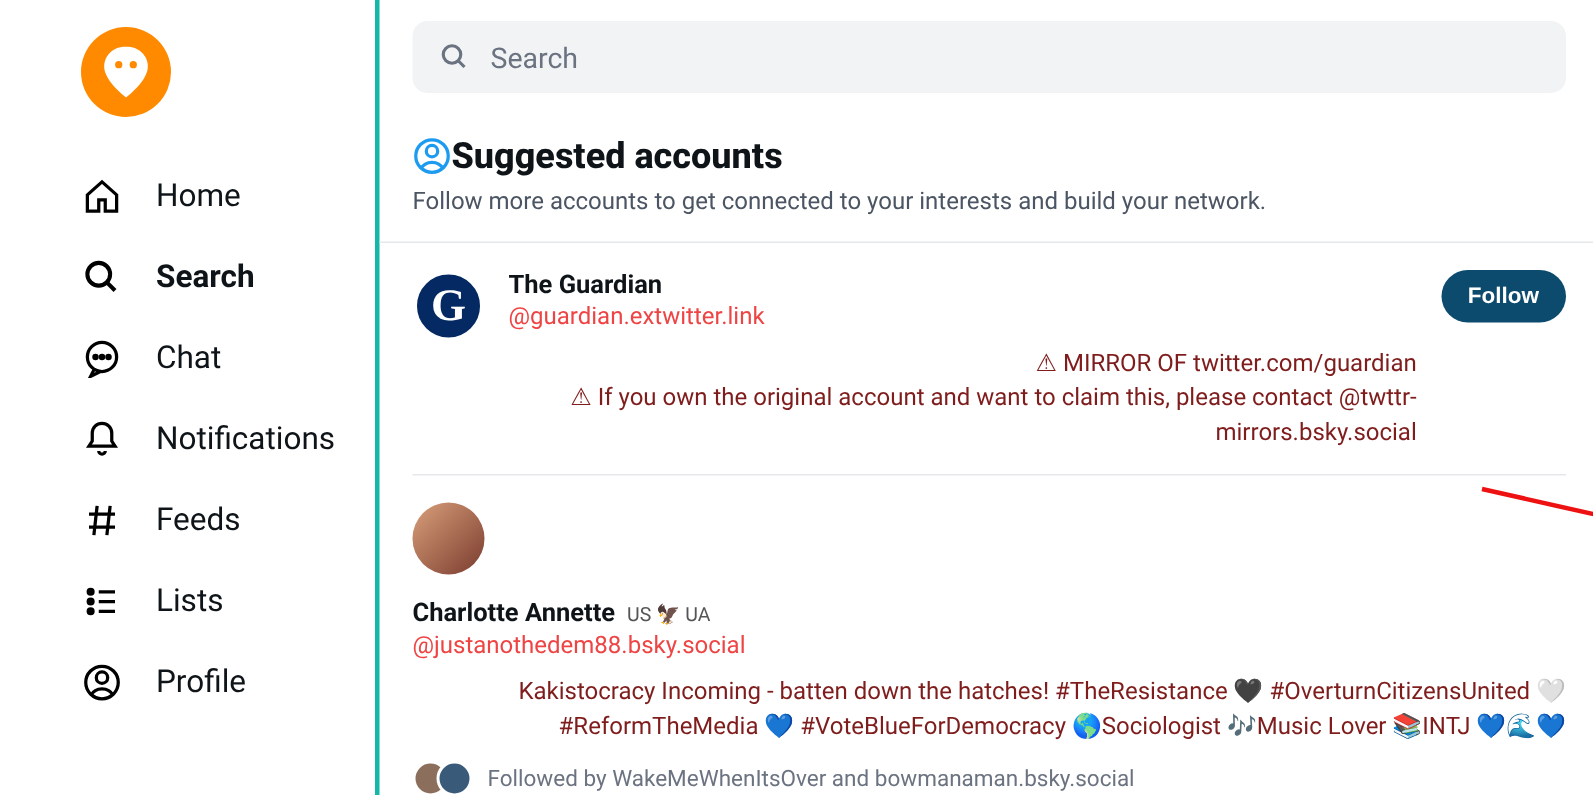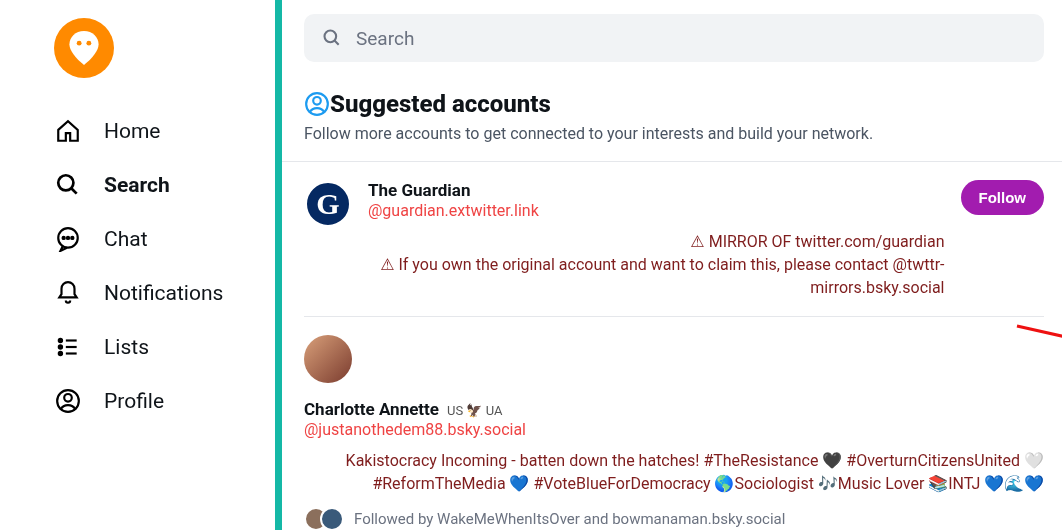--- a/index.html
+++ b/index.html
@@ -7,22 +7,22 @@
     font-family: -apple-system, BlinkMacSystemFont, "Segoe UI", Roboto, Helvetica, Arial, sans-serif;
     background: #fff;
     color: #0f1419;
     width: 1062px;
     height: 530px;
     overflow: hidden;
     position: relative;
   }
   .layout { display: flex; height: 100%; }
   .sidebar {
-    width: 282px;
-    border-right: 7px solid #14b8a6;
+    width: 253px;
+    border-right: 3px solid #14b8a6;
     padding: 18px 0 0 54px;
   }
   .avatar-logo {
     width: 60px; height: 60px;
     border-radius: 50%;
     background: #ff8a00;
     display: flex; align-items: center; justify-content: center;
     margin-bottom: 26px;
   }
   .nav-item {
@@ -63,21 +63,21 @@
     display:flex; align-items:center; justify-content:center;
   }
   .guardian-av { background:#052962; color:#fff; font-family: Georgia, serif; font-size:30px; font-weight:700; border:3px solid #fff; box-shadow: 0 0 0 1px #052962 inset;}
   .charlotte-av { background: linear-gradient(135deg,#d9a07a,#7a3b2e); }
   .acct-body { flex:1; min-width:0; }
   .acct-name { font-weight:700; font-size:17px; display:inline; }
   .acct-name-suffix { font-size:13px; color:#555; margin-left:4px; font-weight:400;}
   .acct-handle { color:#ef4444; font-size:16px; margin-top:1px; }
   .acct-bio { font-size:16px; color:#7f1d1d; margin-top:10px; line-height:1.45; word-break: break-word; text-align: right;}
   .follow-btn {
-    background:#a21caf; color:#fff; border:none; border-radius:999px;
+    background:#0c4a6e; color:#fff; border:none; border-radius:999px;
     padding:9px 18px; font-size:15px; font-weight:600; cursor:pointer;
     align-self:flex-start; flex-shrink:0;
   }
   .followed-by { display:flex; align-items:center; gap:10px; margin-top:12px;}
   .fb-avs { display:flex; }
   .fb-av { width:24px; height:24px; border-radius:50%; border:2px solid #fff; margin-left:-8px;}
   .fb-av:first-child{margin-left:0;}
   .fb-text { color:#6b7280; font-size:15px;}
   .arrow-annot {
     position:absolute;
@@ -134,20 +134,31 @@
     <div class="nav-item">
       <span class="nav-icon">
         <svg width="26" height="26" viewBox="0 0 24 24" fill="none" stroke="#000" stroke-width="2">
             <path d="M6 8 a6 6 0 0 1 12 0 v5 l2 3 H4 l2-3 Z"></path>
             <path d="M10 19 a2 2 0 0 0 4 0"></path>
           </svg>
       </span>
       <span>Notifications</span>
     </div>
 
+    <div class="nav-item">
+      <span class="nav-icon">
+        <svg width="26" height="26" viewBox="0 0 24 24" fill="none" stroke="#000" stroke-width="2">
+            <line x1="4" y1="8" x2="20" y2="8"></line>
+            <line x1="4" y1="16" x2="20" y2="16"></line>
+            <line x1="9" y1="3" x2="7" y2="21"></line>
+            <line x1="17" y1="3" x2="15" y2="21"></line>
+          </svg>
+      </span>
+      <span>Feeds</span>
+    </div>
 
     <div class="nav-item">
       <span class="nav-icon">
         <svg width="26" height="26" viewBox="0 0 24 24" fill="none" stroke="#000" stroke-width="2">
             <circle cx="5" cy="6" r="1.5" fill="#000"></circle>
             <line x1="10" y1="6" x2="20" y2="6"></line>
             <circle cx="5" cy="12" r="1.5" fill="#000"></circle>
             <line x1="10" y1="12" x2="20" y2="12"></line>
             <circle cx="5" cy="18" r="1.5" fill="#000"></circle>
             <line x1="10" y1="18" x2="20" y2="18"></line>

